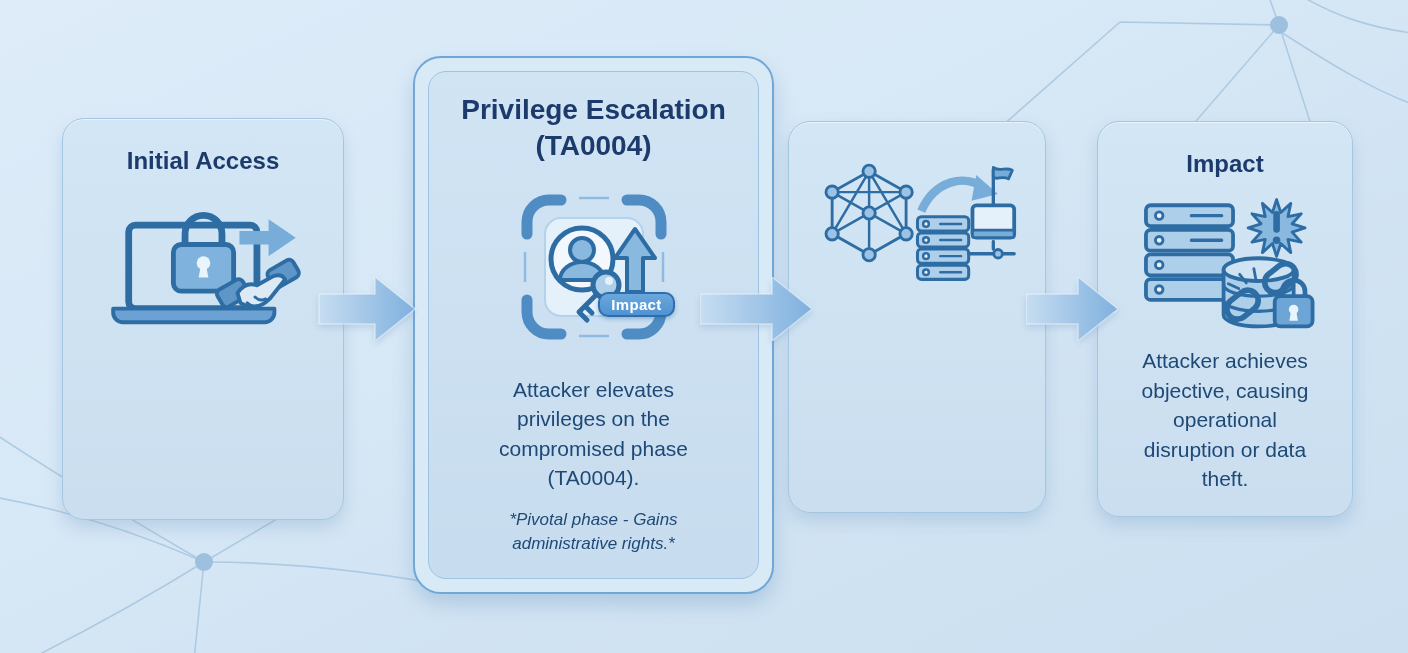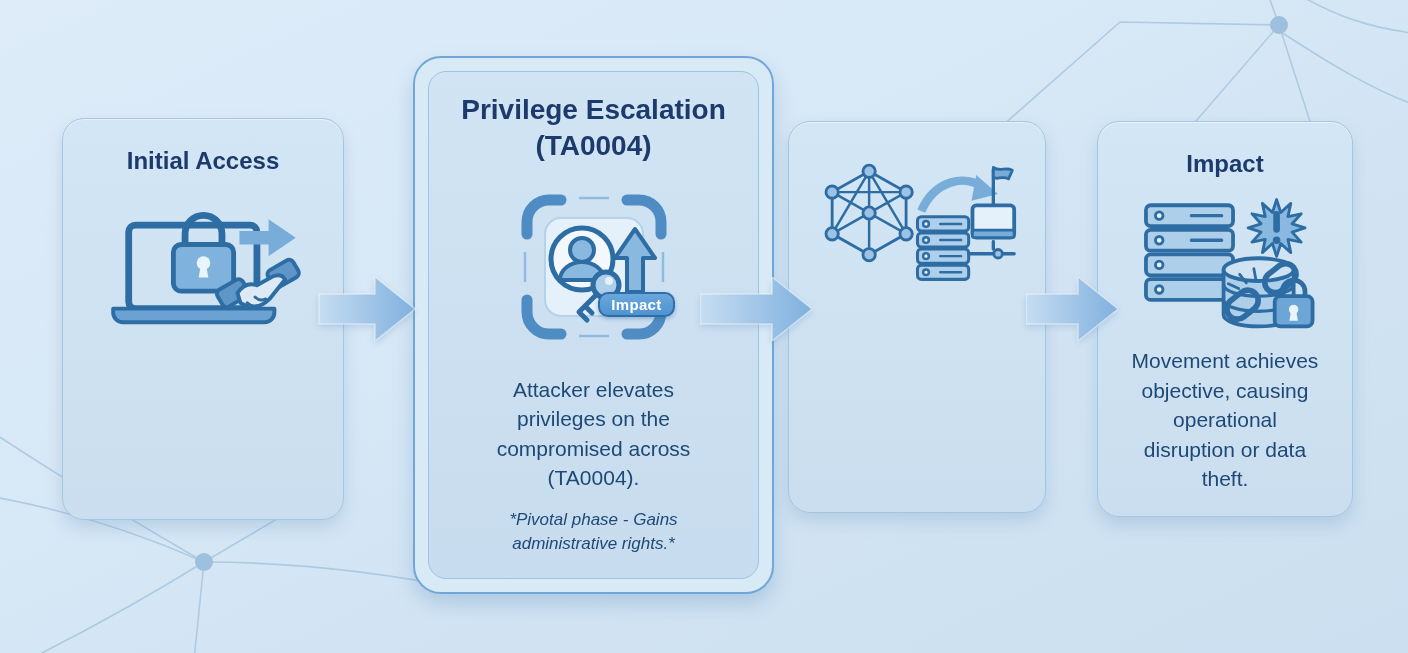--- a/index.html
+++ b/index.html
@@ -121,21 +121,21 @@
           <g stroke="#2e6da4" stroke-linecap="round">
             <circle cx="97" cy="103" r="13" fill="#aecfea" stroke-width="5"></circle>
             <circle cx="100" cy="99" r="4" fill="#e4f0fa" stroke="none"></circle>
             <path d="M88 112 L70 130 M70 130 l8 8 M76 124 l7 7" fill="none" stroke-width="5"></path>
           </g>
         </svg>
         <span class="admin-badge">Impact</span>
       </div>
       <p class="stage-desc">Attacker elevates
 privileges on the
-compromised across
+compromised phase
 (TA0004).</p>
       <p class="stage-note">*Pivotal phase - Gains
 administrative rights.*</p>
     </div>
   </div>
 
   <div class="card card3">
     <div class="icon-box">
       <svg width="212" height="128" viewBox="0 0 215 135">
         <g stroke="#2e6da4" fill="none">
@@ -213,21 +213,21 @@
           <path d="M120 96 l-7 -9 M130 92 l-2 -11 M112 102 l-11 -5" stroke="#2e6da4" stroke-width="3" stroke-linecap="round"></path>
         </g>
         <g>
           <path d="M158 112 v-7 a12 12 0 0 1 24 0 v7" fill="none" stroke="#2e6da4" stroke-width="5"></path>
           <rect x="150" y="110" width="40" height="32" rx="6" fill="#6da5d6" stroke="#2e6da4" stroke-width="4"></rect>
           <circle cx="170" cy="124" r="5" fill="#eaf4fc"></circle>
           <path d="M167 127 h6 l1.5 9 h-9 z" fill="#eaf4fc"></path>
         </g>
       </svg>
     </div>
-    <p class="stage-desc">Movement achieves
+    <p class="stage-desc">Attacker achieves
 objective, causing
 operational
 disruption or data
 theft.</p>
   </div>
 
   <svg class="flow-arrow a1" width="98" height="64" viewBox="0 0 96 64">
     <defs>
         <linearGradient id="ag1" x1="0" y1="0" x2="1" y2="0">
       <stop offset="0" stop-color="#c6ddf1"></stop>

